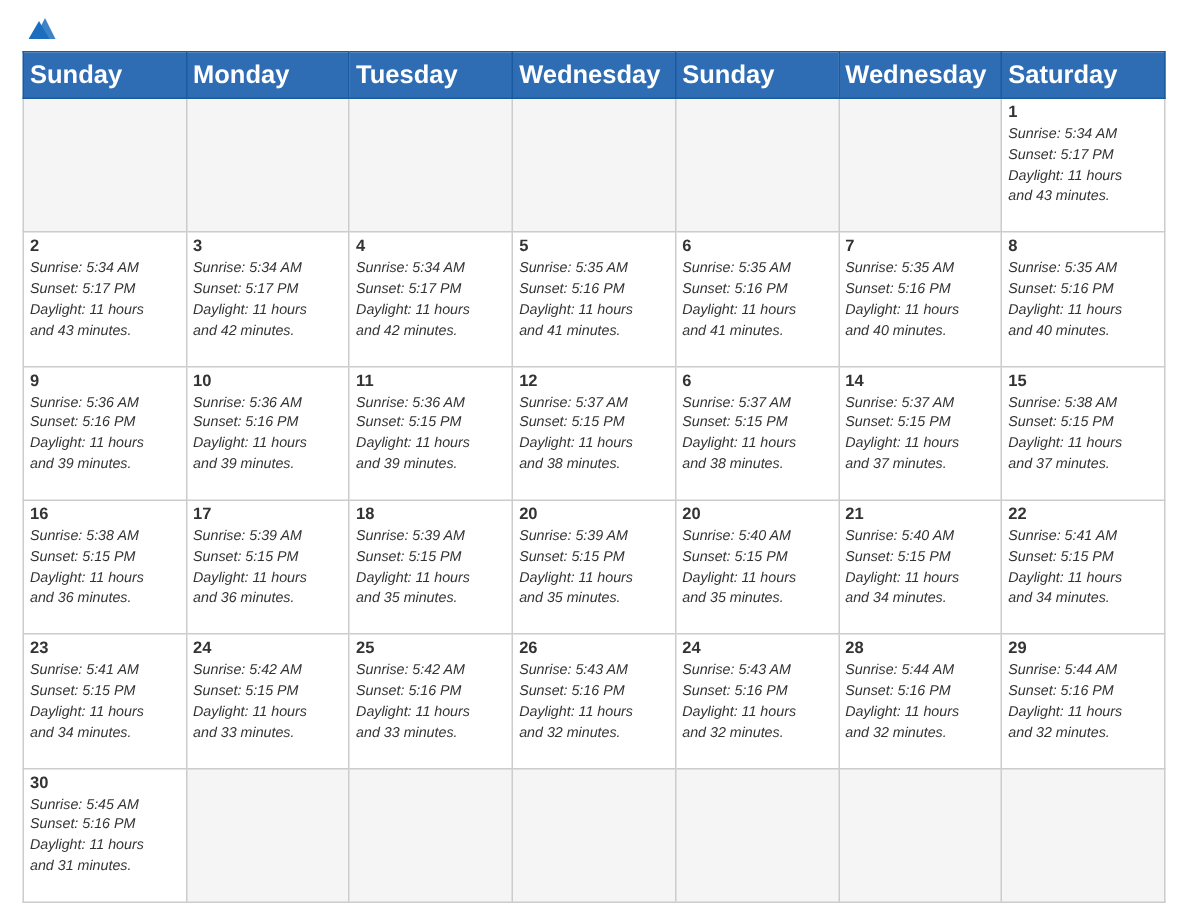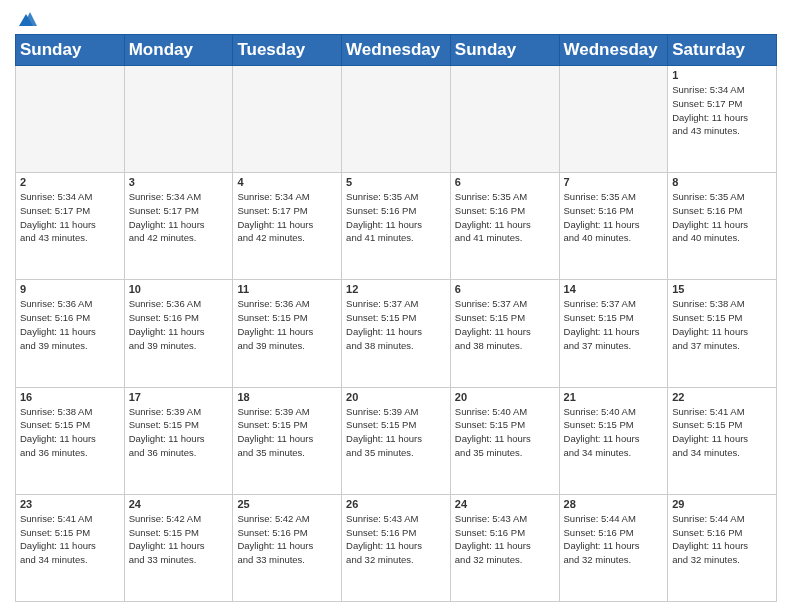--- a/index.html
+++ b/index.html
@@ -93,20 +93,21 @@
     }
     .day-num {
       font-size: 11px;
       font-weight: bold;
       display: block;
       margin-bottom: 2px;
     }
     .day-info {
       line-height: 1.45;
       color: #333;
+      font-style: italic;
     }
   </style>
 </head>
 <body>
 
 <div class="page">
   <div class="header">
     <div class="logo">
       <div class="logo-text">
         <span class="logo-general"></span>
@@ -348,15 +349,30 @@
 and 32 minutes.</div>
           </td>
           <td>
             <span class="day-num">29</span>
             <div class="day-info" style="white-space: pre-line;">Sunrise: 5:44 AM
 Sunset: 5:16 PM
 Daylight: 11 hours
 and 32 minutes.</div>
           </td>
         </tr>
+        <tr>
+          <td class="last-row">
+            <span class="day-num">30</span>
+            <div class="day-info" style="white-space: pre-line;">Sunrise: 5:45 AM
+Sunset: 5:16 PM
+Daylight: 11 hours
+and 31 minutes.</div>
+          </td>
+          <td class="empty"></td>
+          <td class="empty"></td>
+          <td class="empty"></td>
+          <td class="empty"></td>
+          <td class="empty"></td>
+          <td class="empty"></td>
+        </tr>
       </tbody>
   </table>
 </div>
 
 </body></html>

